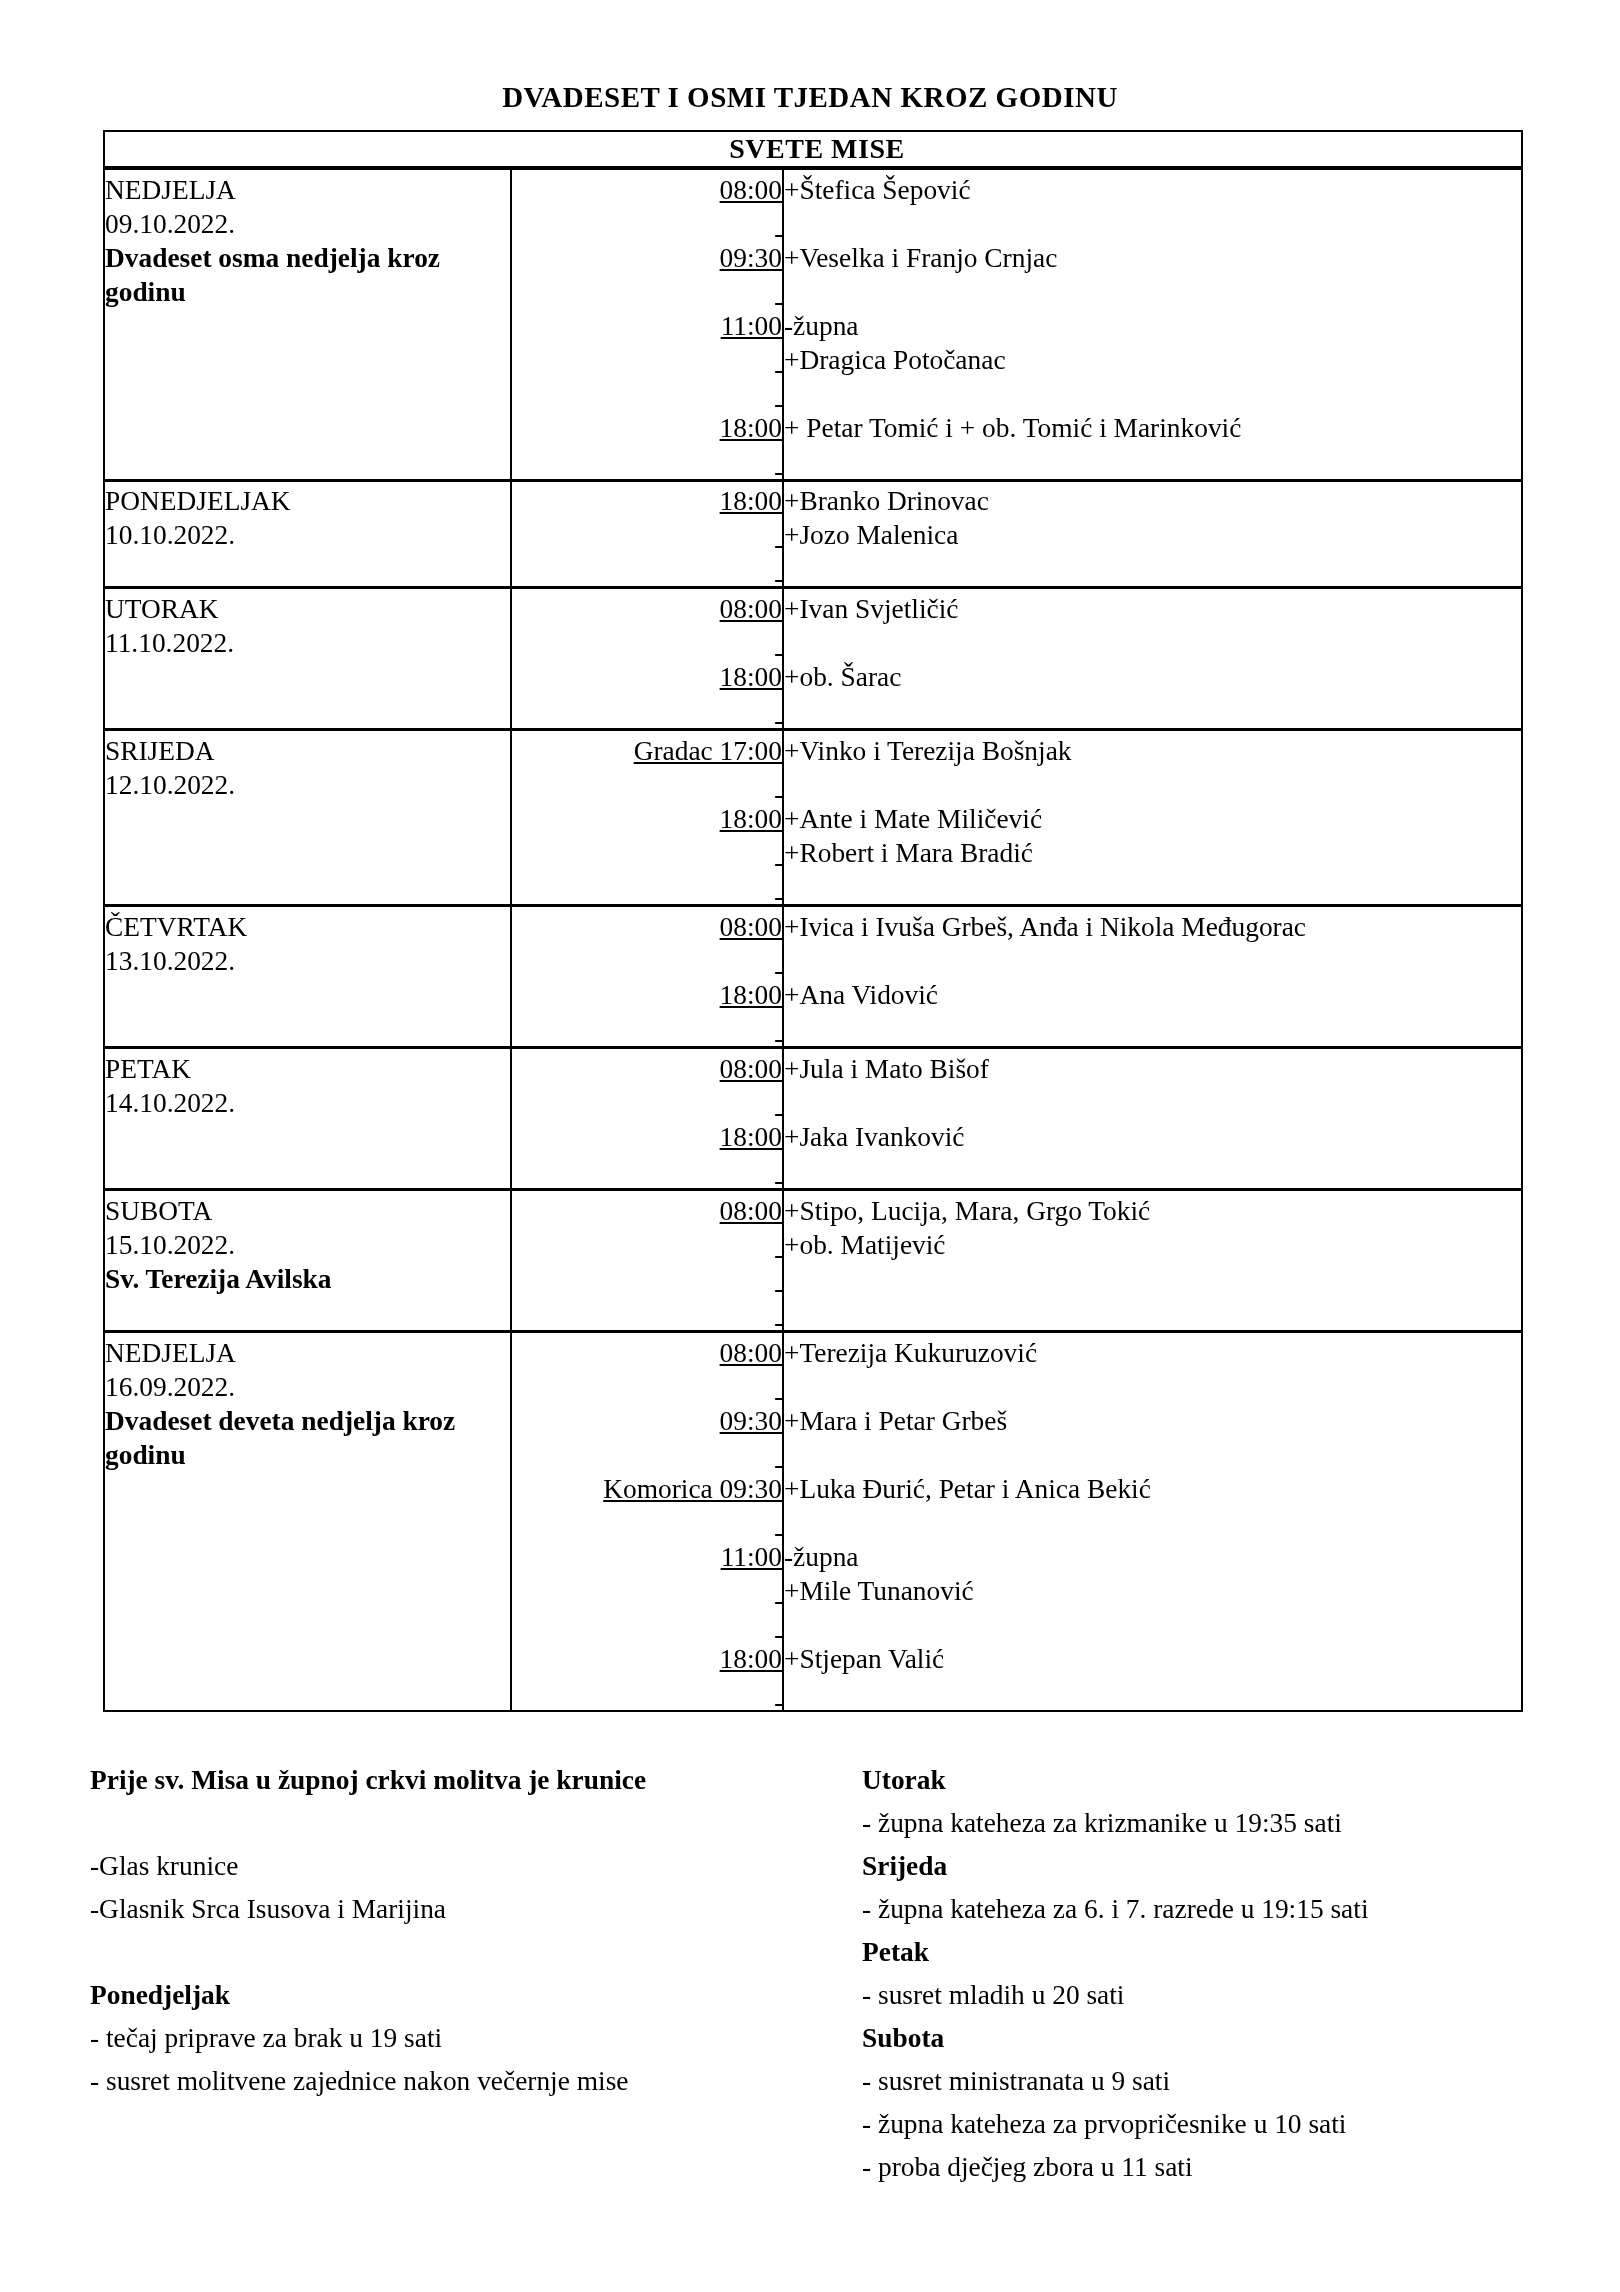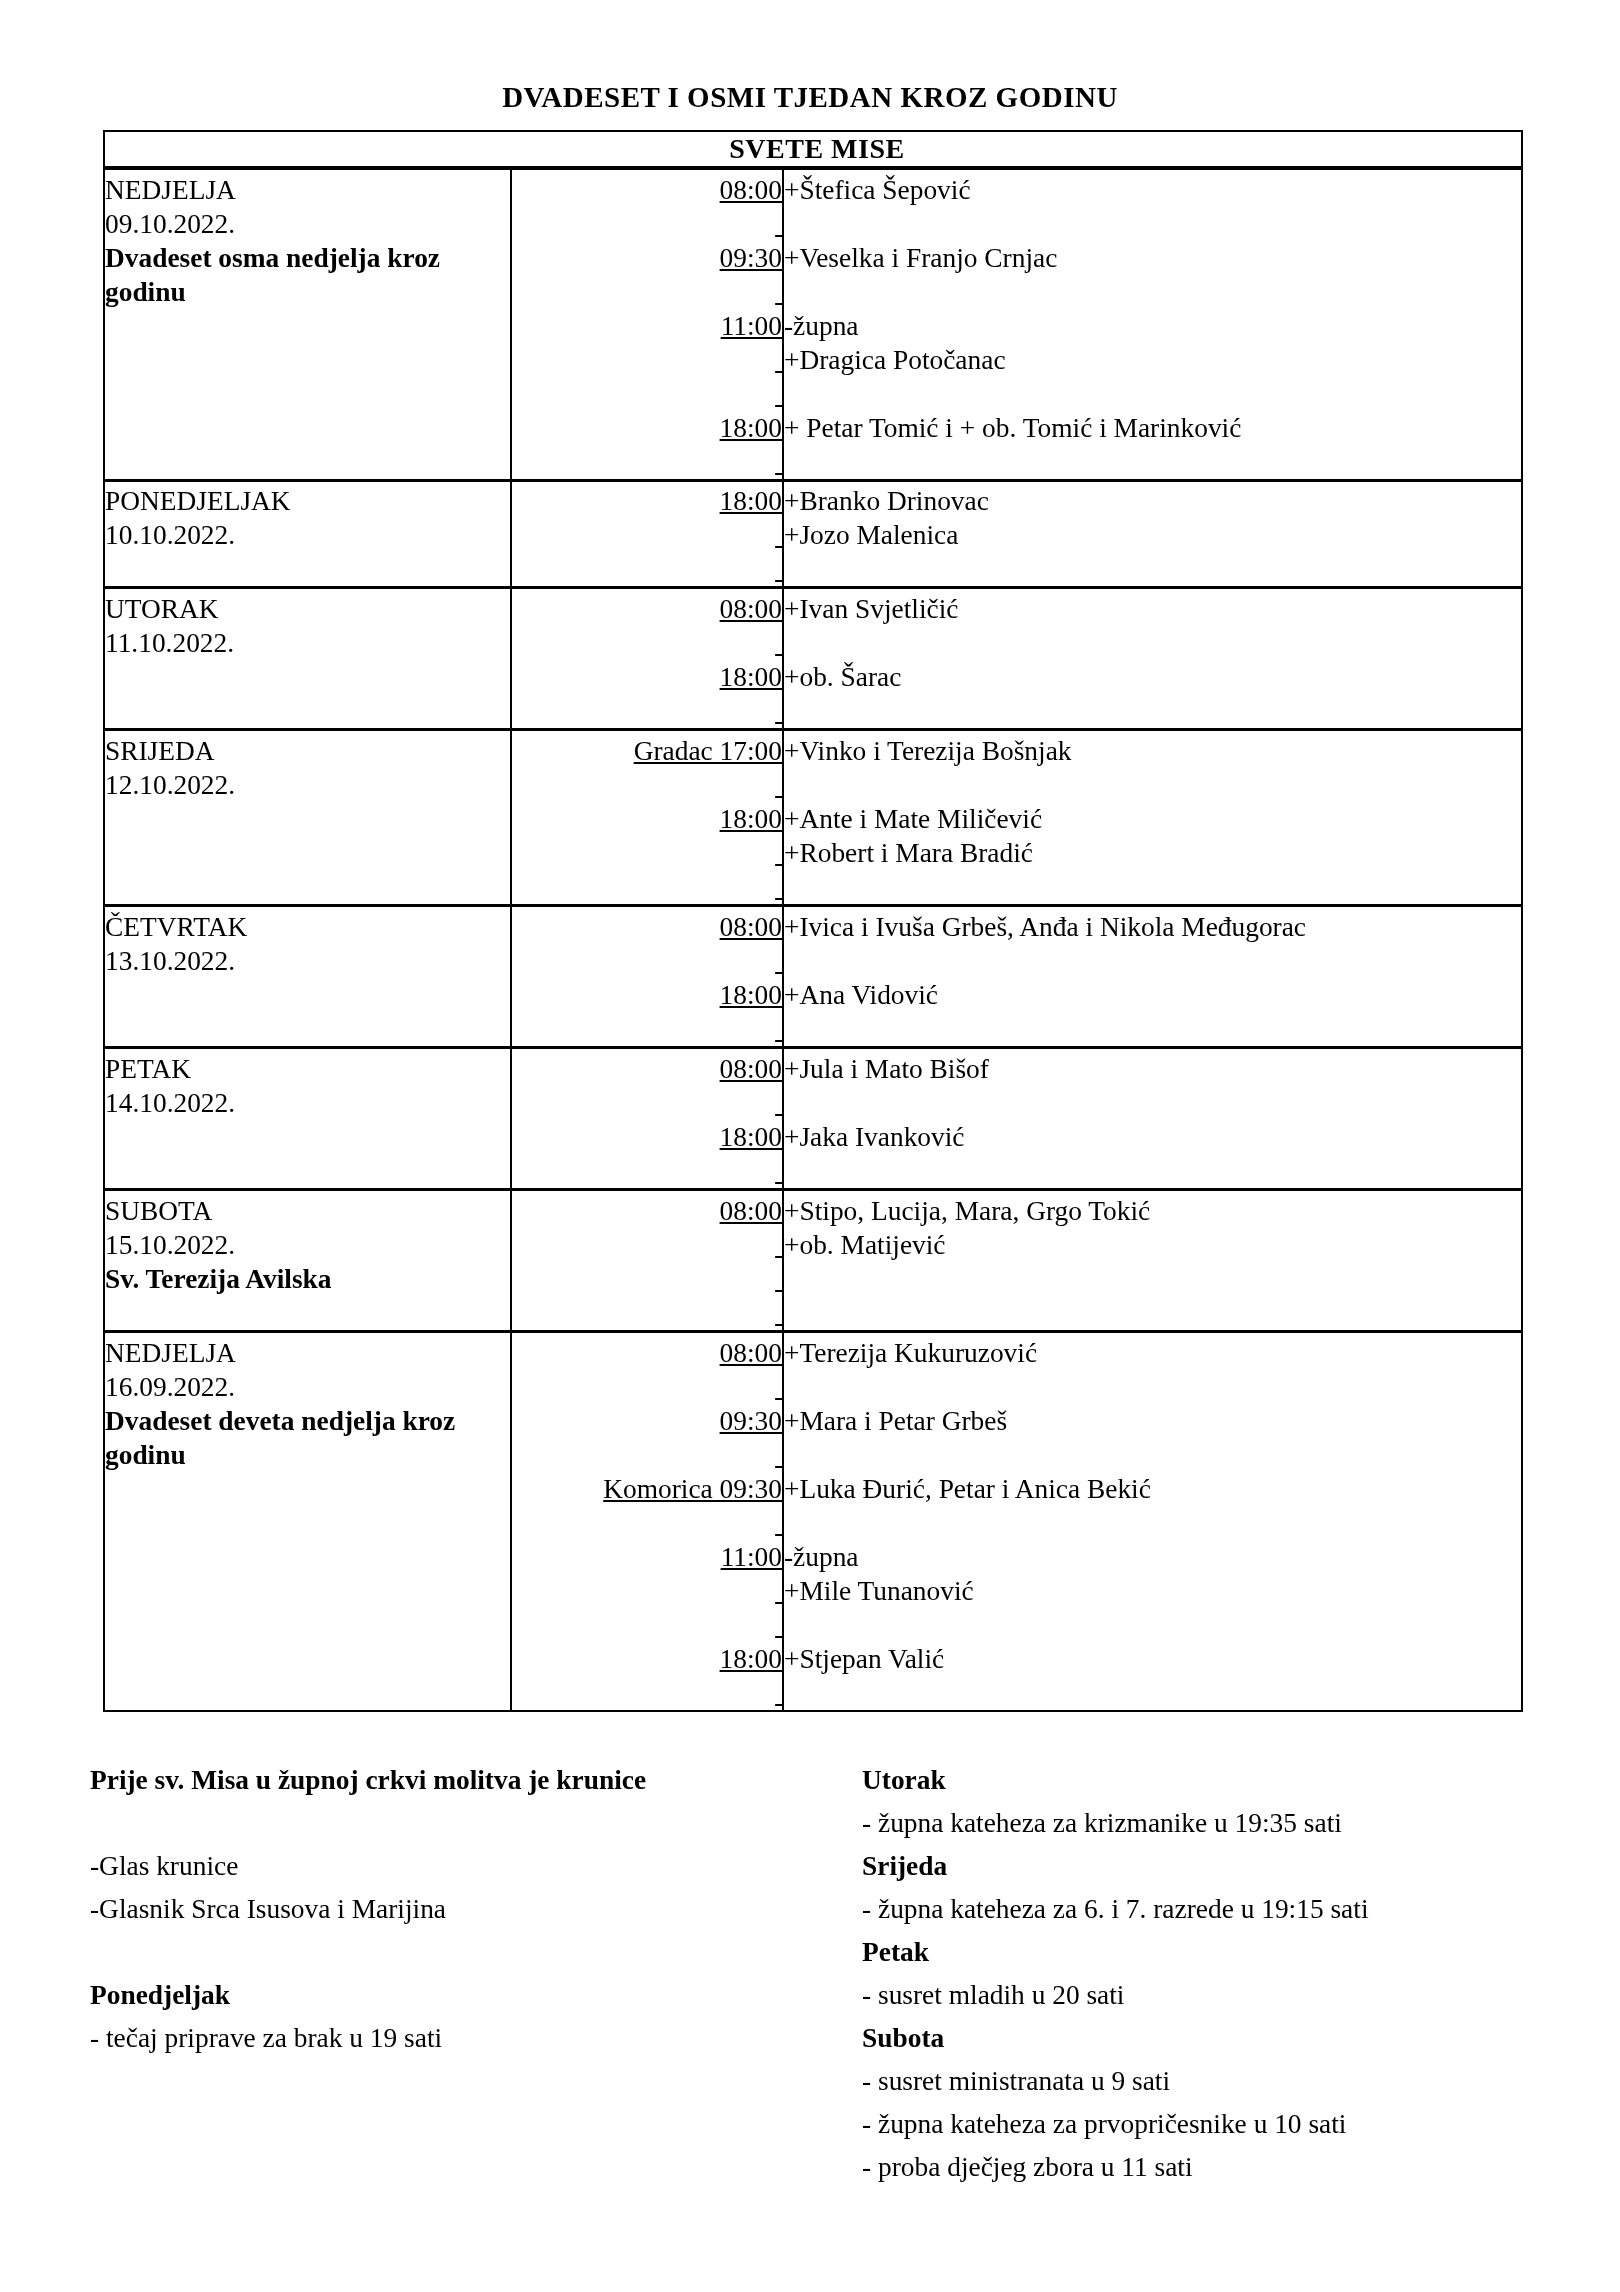--- a/index.html
+++ b/index.html
@@ -275,20 +275,21 @@
 
   <div class="notes">
     <div class="notes-col-left" id="notes-left">
         <div class="nline bold">Prije sv. Misa u župnoj crkvi molitva je krunice</div>
         <div class="nline">&nbsp;</div>
         <div class="nline">-Glas krunice</div>
         <div class="nline">-Glasnik Srca Isusova i Marijina</div>
         <div class="nline">&nbsp;</div>
         <div class="nline bold">Ponedjeljak</div>
         <div class="nline">- tečaj priprave za brak u 19 sati</div>
+        <div class="nline">- susret molitvene zajednice nakon večernje mise</div>
       </div>
     <div class="notes-col-right" id="notes-right">
         <div class="nline bold">Utorak</div>
         <div class="nline">- župna kateheza za krizmanike u 19:35 sati</div>
         <div class="nline bold">Srijeda</div>
         <div class="nline">- župna kateheza za 6. i 7. razrede u 19:15 sati</div>
         <div class="nline bold">Petak</div>
         <div class="nline">- susret mladih u 20 sati</div>
         <div class="nline bold">Subota</div>
         <div class="nline">- susret ministranata u 9 sati</div>

